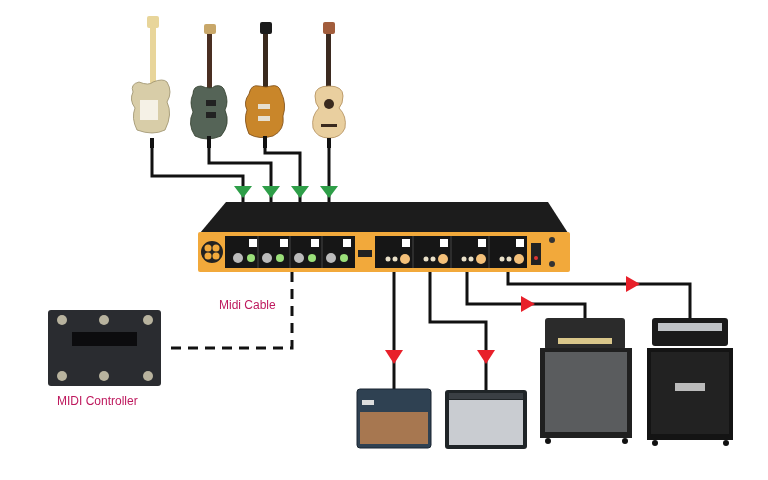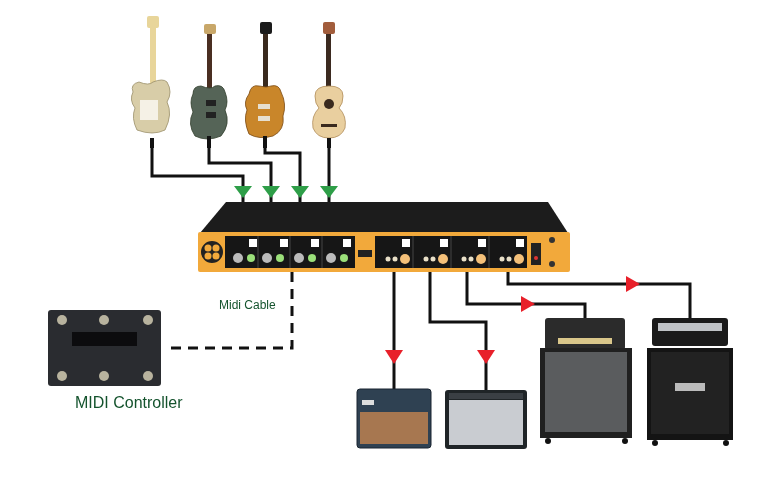--- a/index.html
+++ b/index.html
@@ -1,20 +1,20 @@
 <!DOCTYPE html>
 <html><head>
 <meta charset="utf-8">
 <style>
   html, body { margin:0; padding:0; background:#ffffff; }
   body { width:768px; height:480px; position:relative; overflow:hidden; font-family:"Liberation Sans", sans-serif; }
   svg.wires { position:absolute; left:0; top:0; }
-  .label { position:absolute; color:#14532d; font-size:12px; }
+  .label { position:absolute; color:#be185d; font-size:12px; }
   .lbl-midi { left:219px; top:298px; }
-  .lbl-ctrl { left:75px; top:394px; font-size:16px; }
+  .lbl-ctrl { left:57px; top:394px; font-size:12px; }
 </style>
 </head>
 <body>
 
 <svg class="wires" width="768" height="480" viewBox="0 0 768 480">
 
   <g>
     <rect x="150" y="18" width="6" height="80" fill="#e8d59a"></rect>
     <rect x="147" y="16" width="12" height="12" rx="2" fill="#e8d59a"></rect>
     <path d="M133 92 q-3 -8 6 -10 q10 4 14 0 q10 -4 14 0 q6 10 0 20 q6 12 -2 28 q-12 6 -28 0 q-6 -12 -2 -22 q-6 -8 -2 -16z" fill="#d8cda8" stroke="#9a8f6a" stroke-width="0.8"></path>

